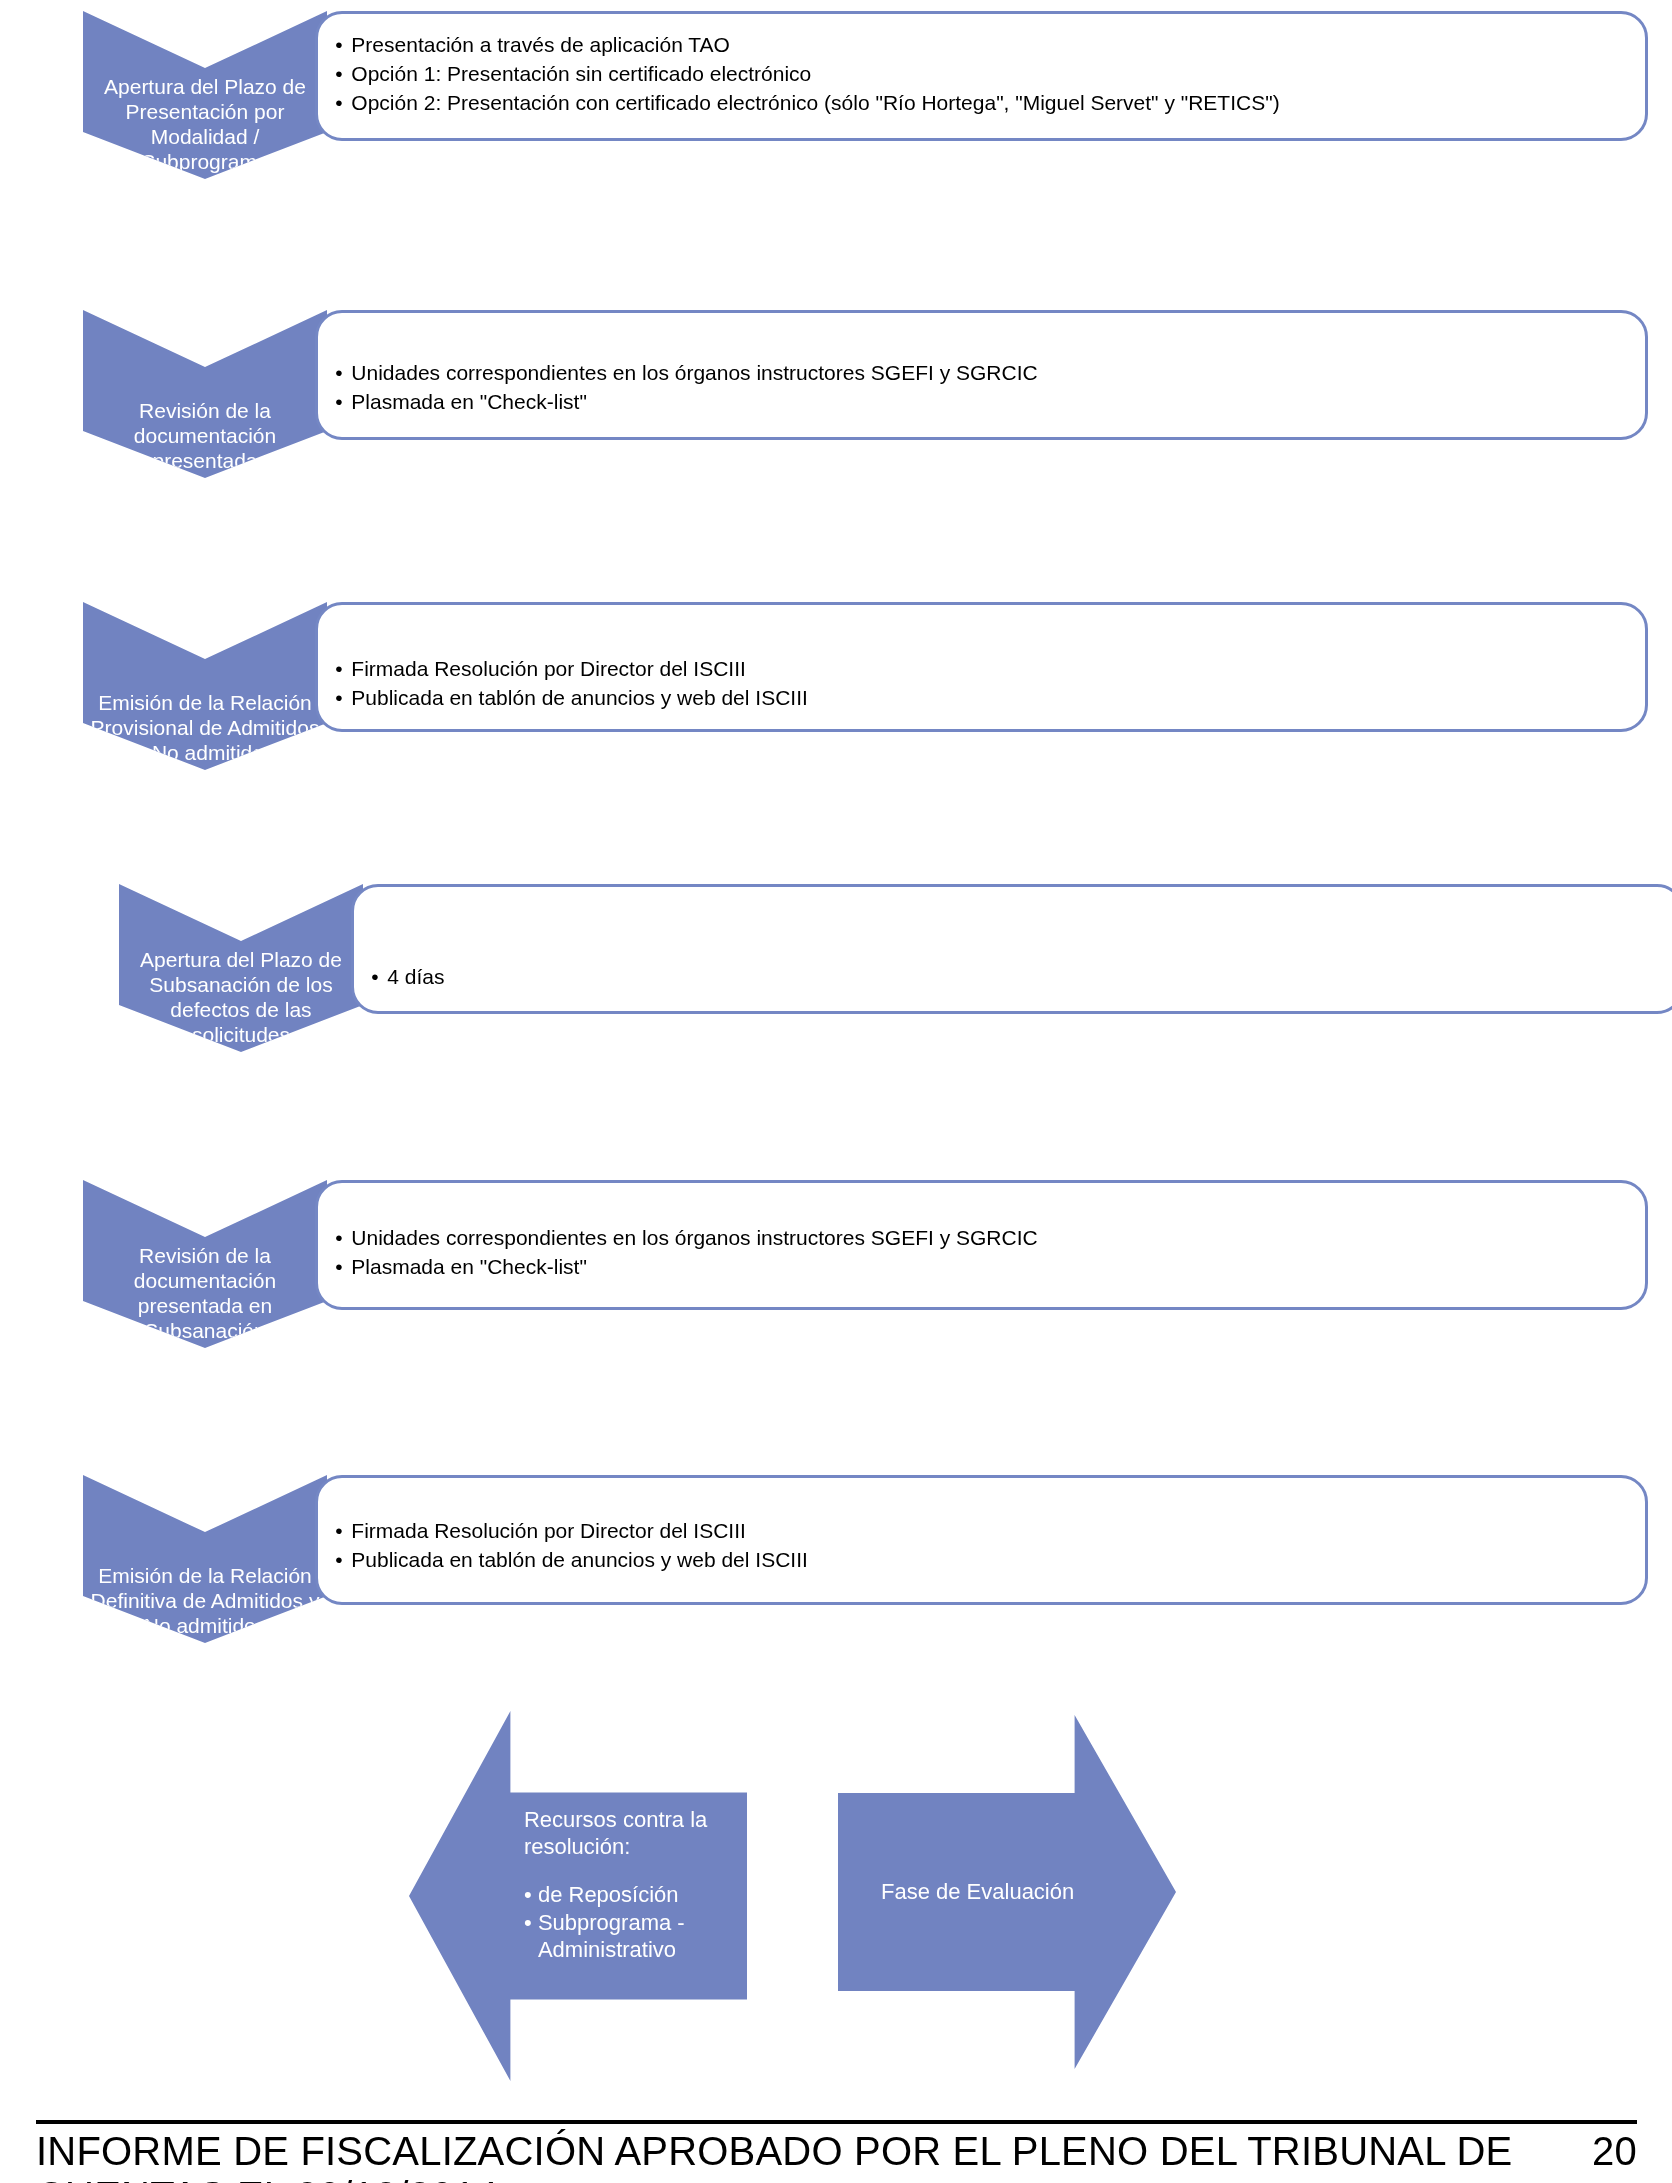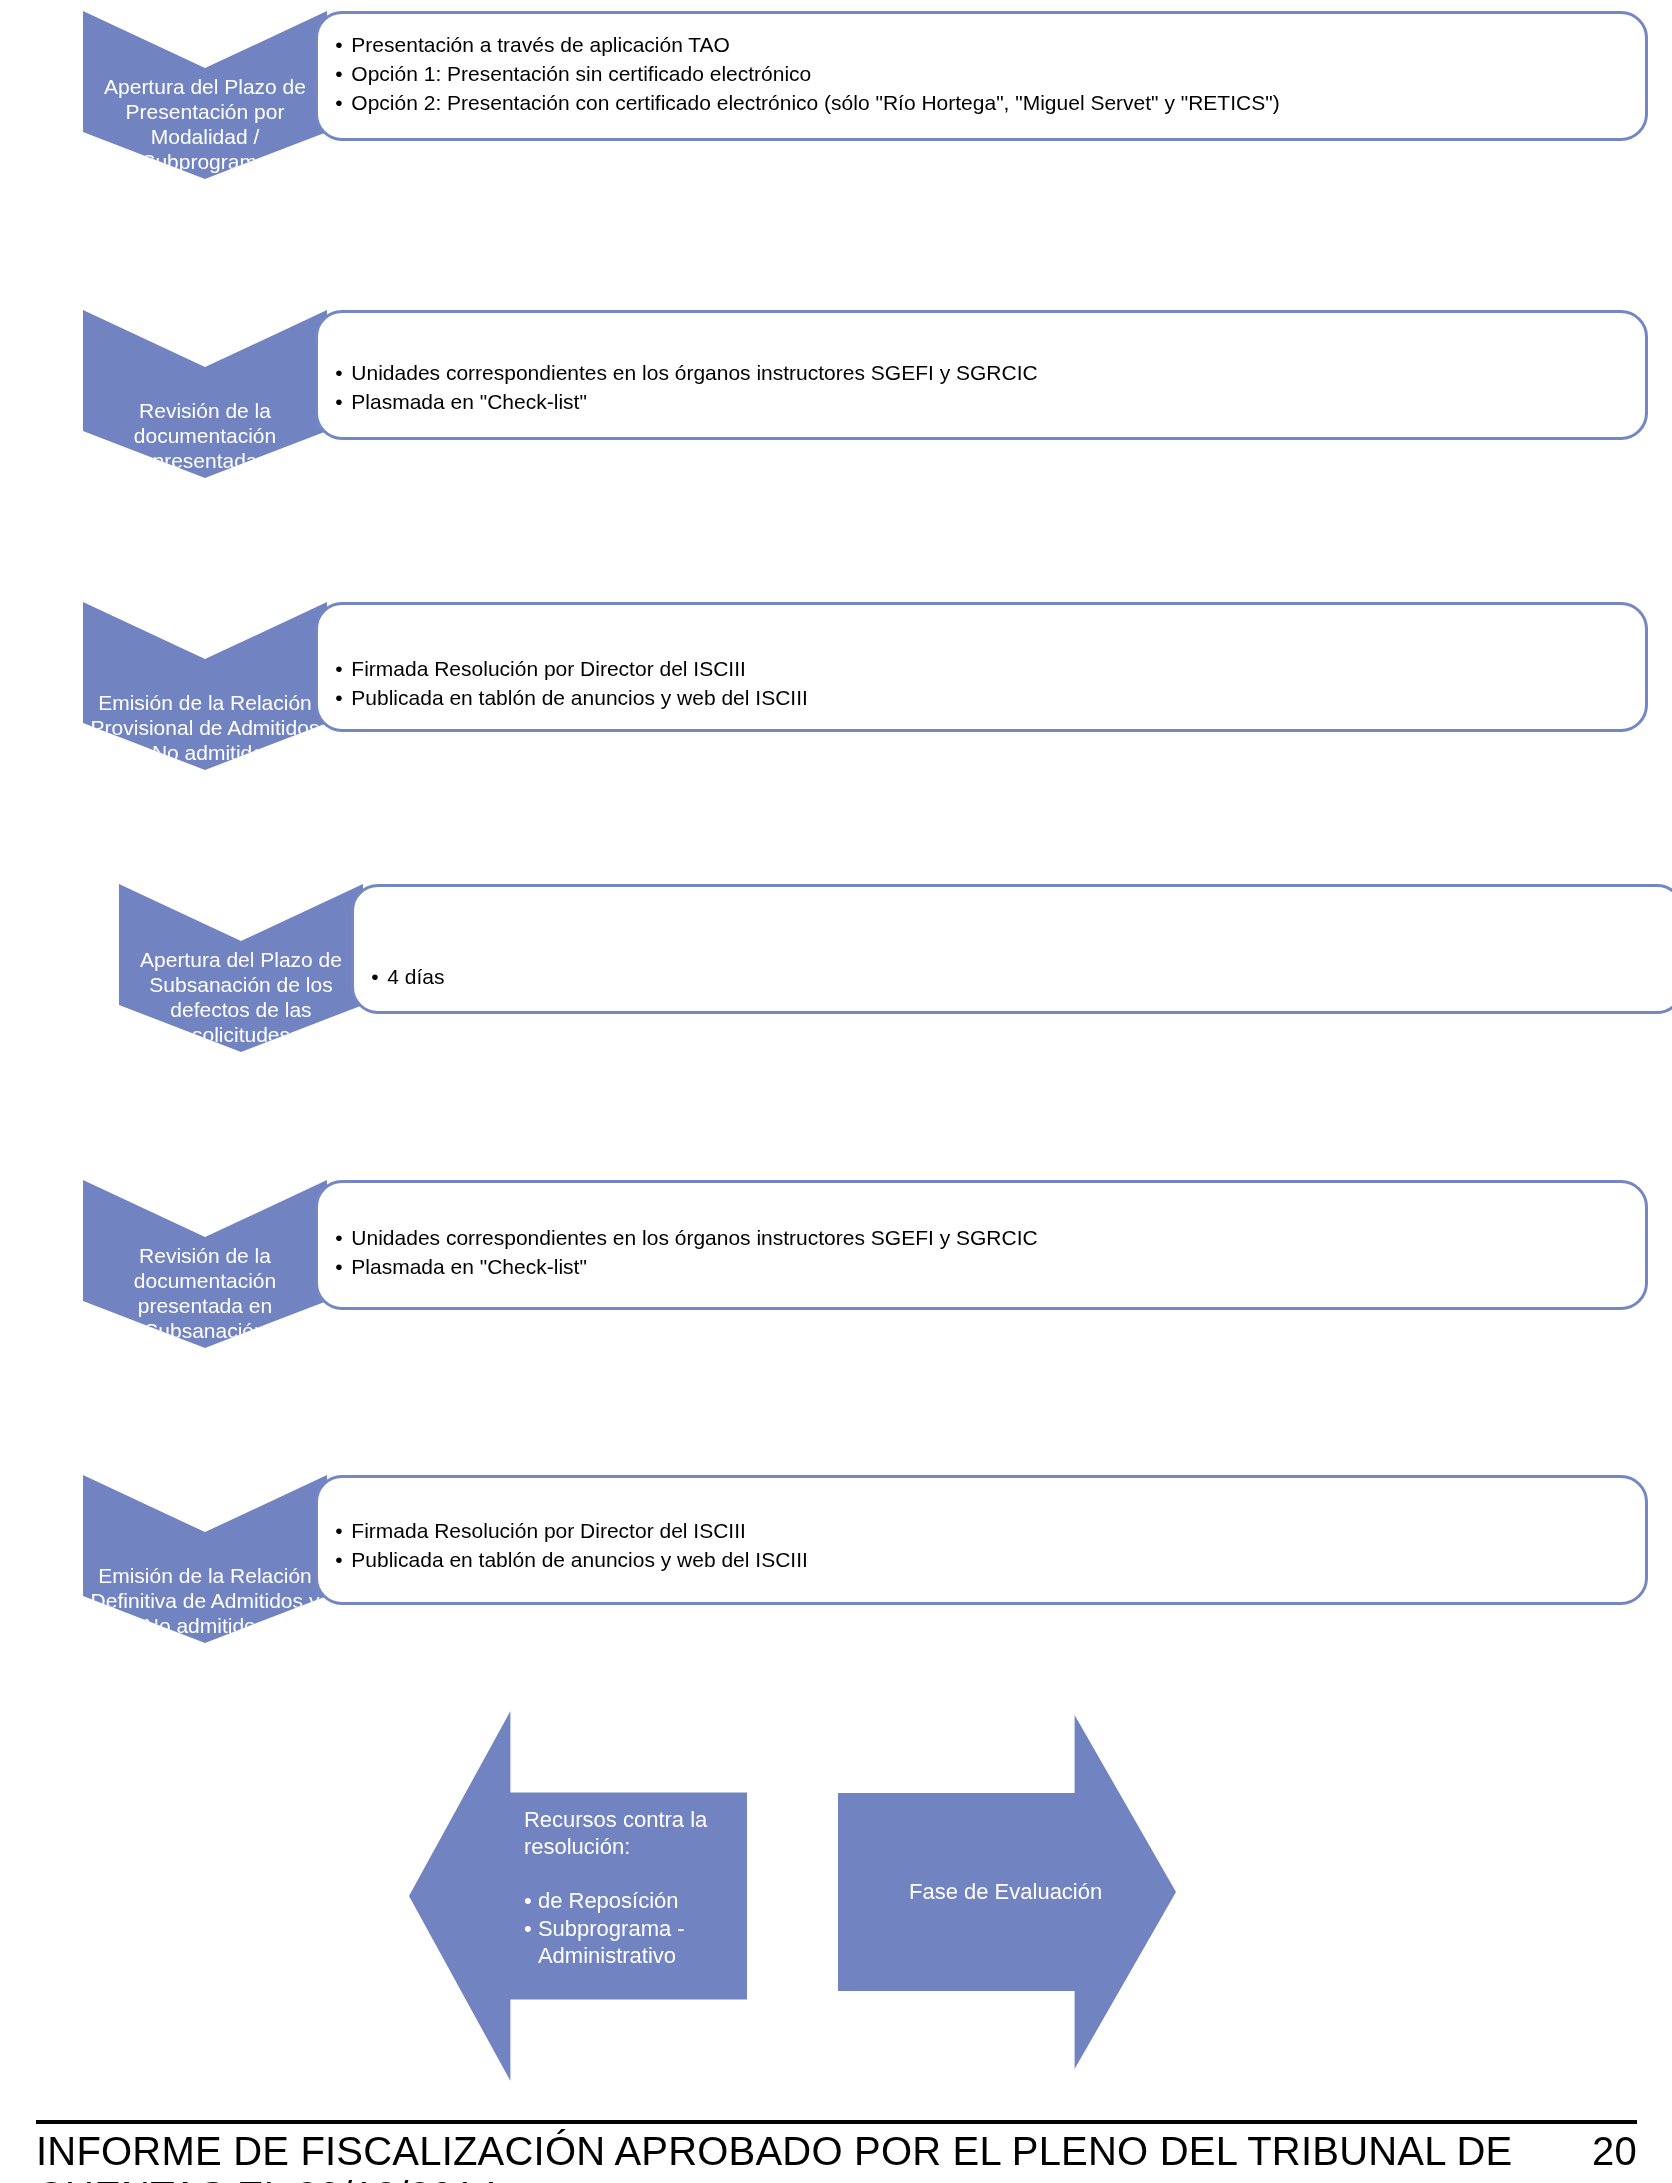--- a/index.html
+++ b/index.html
@@ -90,21 +90,21 @@
   .arrow-left-text {
     position: absolute;
     left: 34%;
     top: 26%;
     width: 60%;
     color: #ffffff;
     font-size: 22px;
     line-height: 1.22;
   }
 
-  .arrow-left-title { margin-bottom: 27px; }
+  .arrow-left-title { margin-bottom: 21px; }
 
   .arrow-left-bullet {
     display: flex;
     align-items: flex-start;
     margin-bottom: 1.6px;
   }
 
   .arrow-left-bullet .dot {
     flex: 0 0 auto;
     margin-right: 6.3px;
@@ -115,21 +115,21 @@
     background: #7183c1;
     -webkit-clip-path: polygon(0% 22%, 70% 22%, 70% 0%, 100% 50%, 70% 100%, 70% 78%, 0% 78%);
     clip-path: polygon(0% 22%, 70% 22%, 70% 0%, 100% 50%, 70% 100%, 70% 78%, 0% 78%);
     display: flex;
     align-items: center;
   }
 
   .arrow-right-text {
     color: #ffffff;
     font-size: 22px;
-    padding-left: 71px;
+    padding-left: 43px;
   }
 
   
   .footer-rule {
     position: absolute;
     left: 36px;
     top: 2120px;
     width: 1601px;
     height: 3.9px;
     background: #000000;

